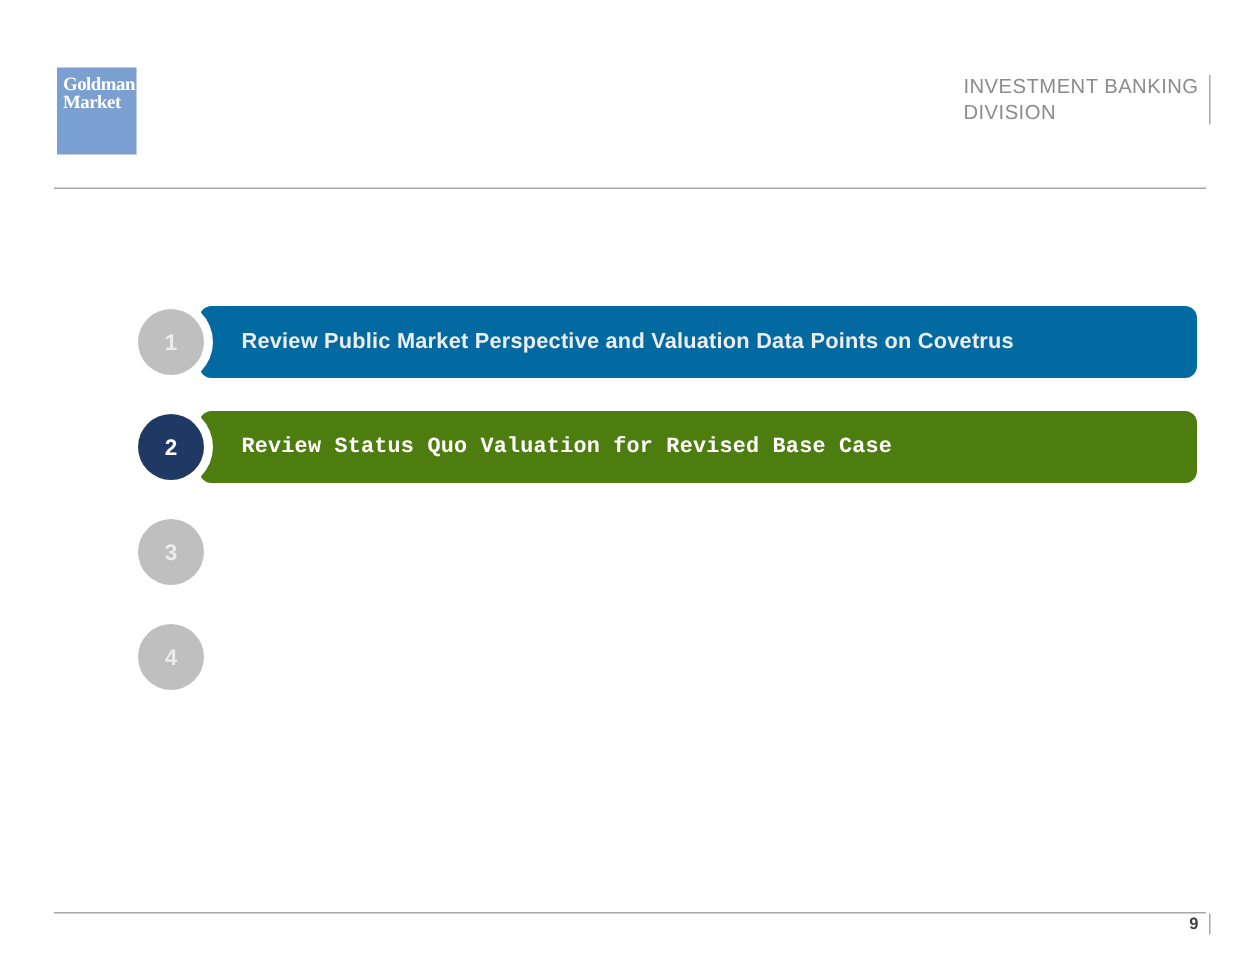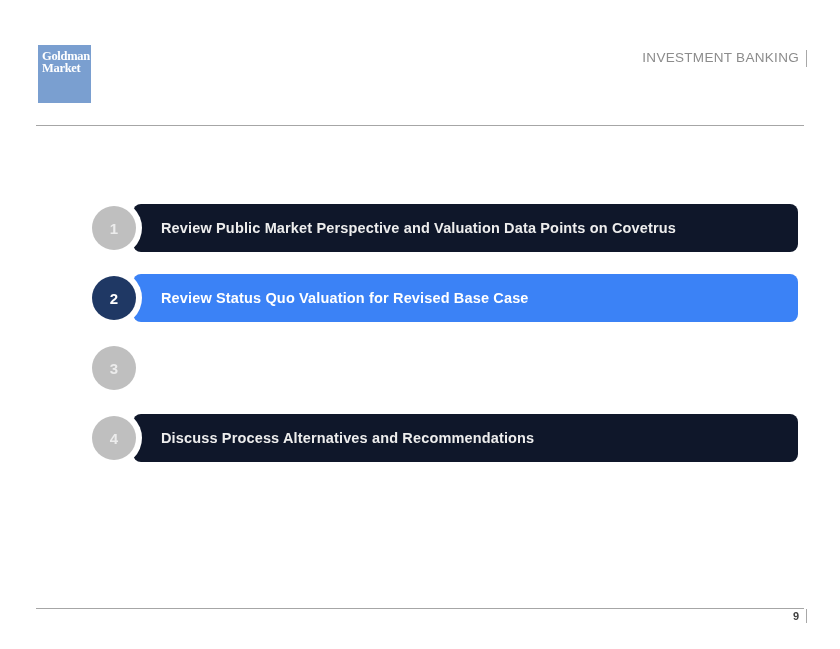--- a/index.html
+++ b/index.html
@@ -115,25 +115,25 @@
     height: 44px;
     border-radius: 50%;
     display: flex;
     align-items: center;
     justify-content: center;
     font-size: 15px;
     font-weight: bold;
     color: #ffffff;
   }
 
-  .row-inactive .bar   { background: #0f172a; }
+  .row-inactive .bar   { background: #0369a1; }
   .row-inactive .badge { background: #bfbfbf; color: #ececec; }
   .row-inactive .bar-label { color: #ededed; }
 
-  .row-active .bar   { background: #3b82f6; }
+  .row-active .bar   { background: #4d7c0f; font-family: Liberation Mono, monospace; }
   .row-active .badge { background: #1f3864; color: #ffffff; }
   .row-active .bar-label { color: #ffffff; }
 
   
   .rule-bottom {
     position: absolute;
     left: 36px;
     top: 608px;
     width: 768px;
     height: 1px;
@@ -155,20 +155,21 @@
 <body>
 
 <div class="slide">
 
   <div class="logo-box">
     <div class="logo-text"><span>Goldman</span><br><span>Market</span></div>
   </div>
 
   <div class="header-right">
     <div>INVESTMENT BANKING</div>
+    <div>DIVISION</div>
   </div>
 
   <div class="rule-top"></div>
 
   <div class="agenda">
 
     <div class="row row-inactive">
       <div class="bar">
         <span class="bar-label">Review Public Market Perspective and Valuation Data Points on Covetrus</span>
       </div>
@@ -186,23 +187,20 @@
       </div>
     </div>
 
     <div class="row row-inactive">
       <div class="badge-wrap">
         <div class="badge">3</div>
       </div>
     </div>
 
     <div class="row row-inactive">
-      <div class="bar">
-        <span class="bar-label">Discuss Process Alternatives and Recommendations</span>
-      </div>
       <div class="badge-wrap">
         <div class="badge">4</div>
       </div>
     </div>
 
   </div>
 
   <div class="rule-bottom"></div>
   <div class="page-num">9</div>
 

